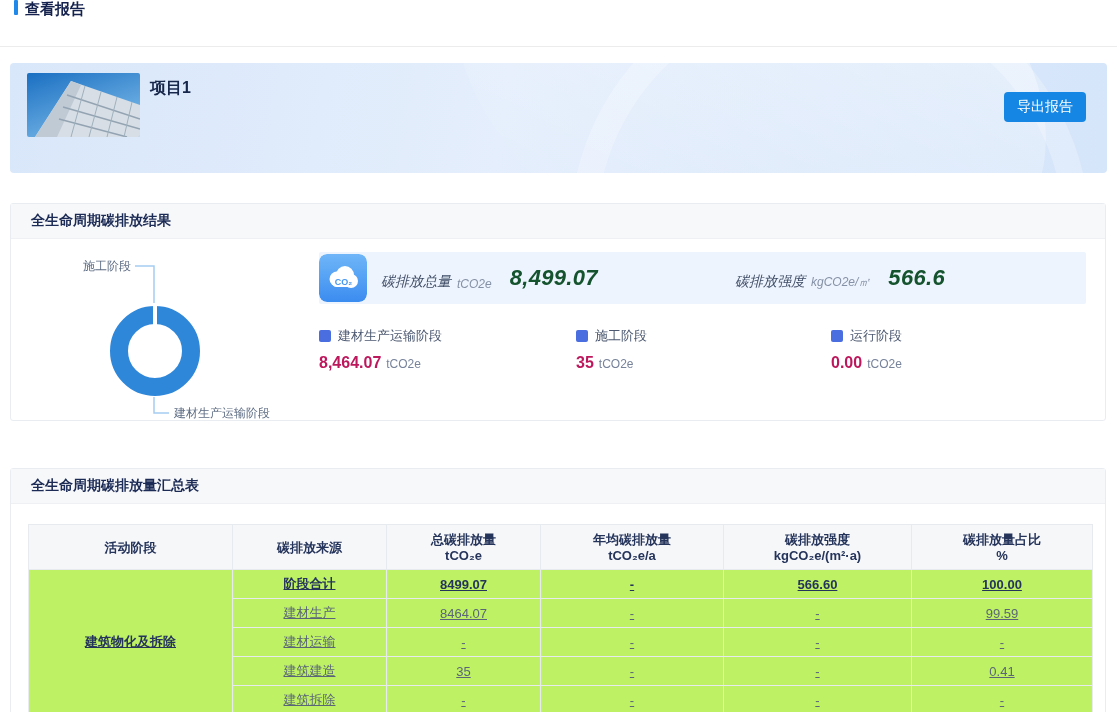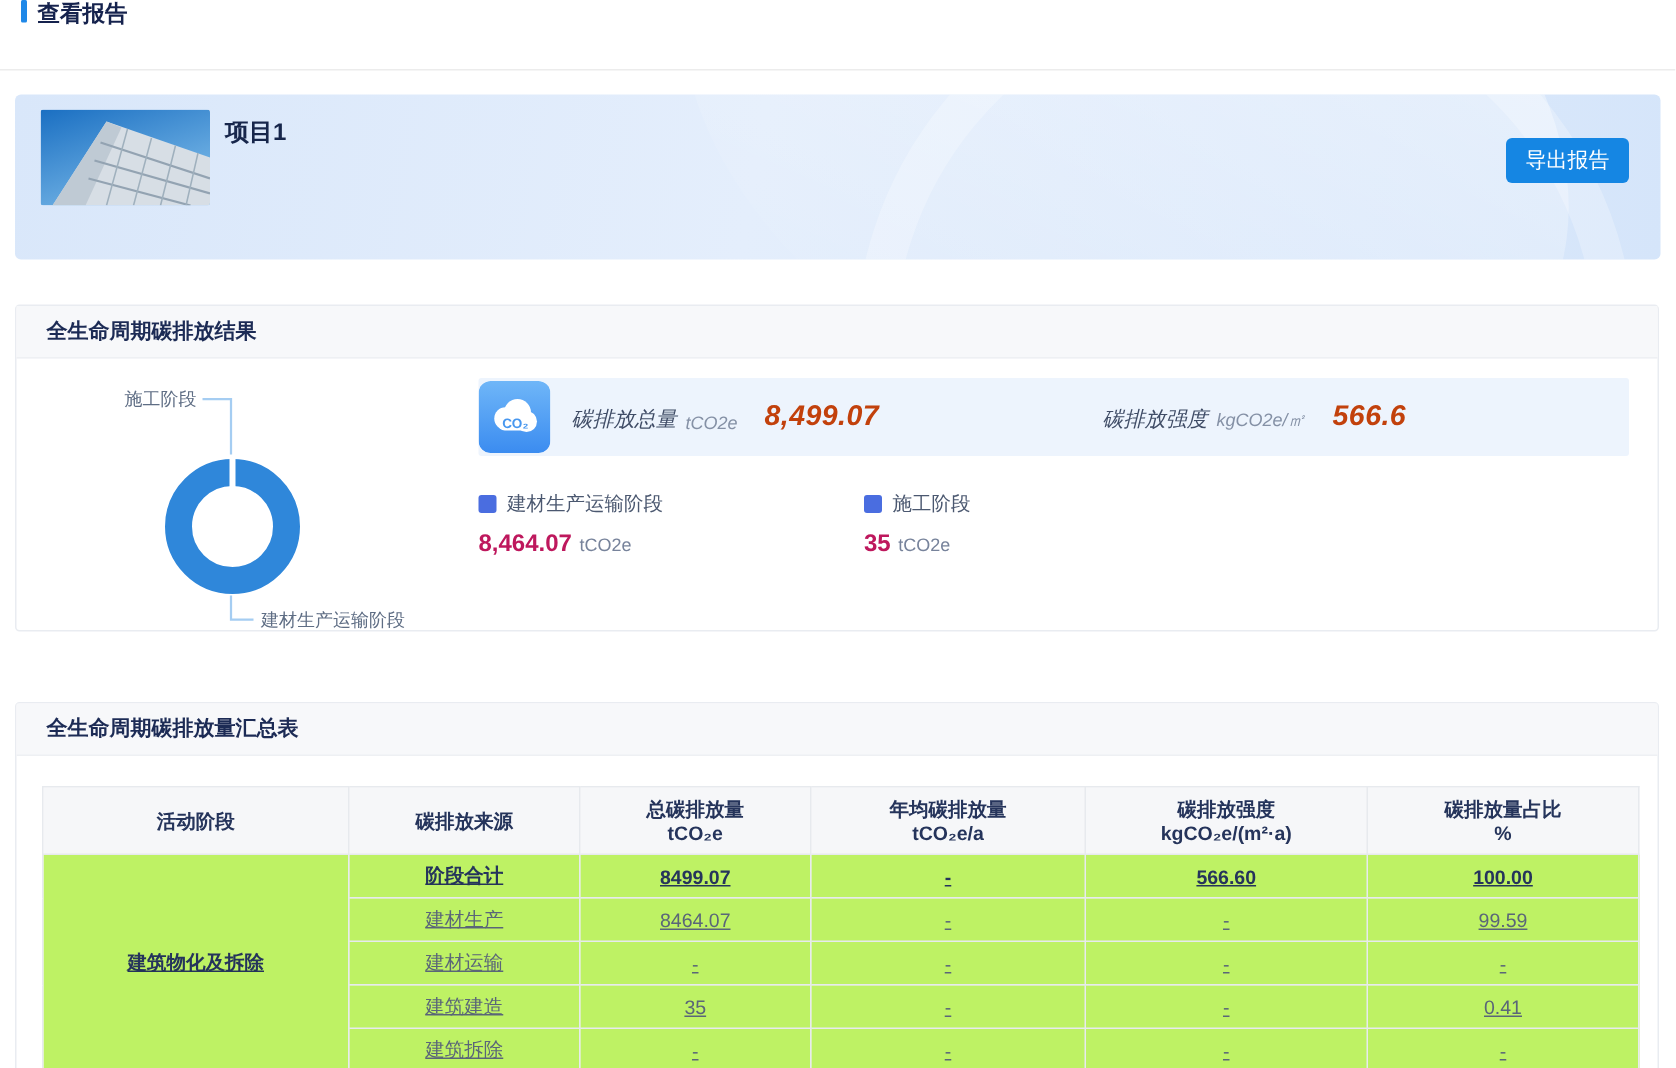--- a/index.html
+++ b/index.html
@@ -37,21 +37,21 @@
   .chart-wrap svg text { font-size:12px; fill:#5e6d84; font-family:inherit; }
 
   
   .totals-strip { position:absolute; left:308px; top:13px; width:767px; height:52px; background:#edf4fd;
     border-radius:2px; display:flex; align-items:center; }
   .co2-icon { width:48px; height:48px; flex:0 0 48px; border-radius:8px; overflow:hidden; }
   .tot-group { display:flex; align-items:flex-end; margin-left:14px;font-style:italic; }
   .tot-group.g2 { position:absolute; left:416px; margin-left:0; }
   .tot-label { font-size:14px; color:#3f4c66; }
   .tot-unit { font-size:12px; color:#8591a6; margin-left:6px; }
-  .tot-value { font-size:19px; font-weight:bold; color:#c2410c; margin-left:18px; letter-spacing:.3px; }
+  .tot-value { font-size:22px; font-weight:bold; color:#14532d; margin-left:18px; letter-spacing:.3px; }
 
   
   .legend-grid { position:absolute; left:308px; top:88px; display:grid; grid-template-columns:257px 255px 260px; row-gap:20px; }
   .legend-item { }
   .lg-top { display:flex; align-items:center; }
   .lg-sq { width:12px; height:12px; background:#4a6de0; border-radius:2px; margin-right:7px; }
   .lg-label { font-size:13px; color:#4b5870; }
   .lg-val { margin-top:9px; padding-left:0; }
   .lg-val b { font-size:16px; color:#be185d; }
   .lg-unit { font-size:12px; color:#77839b; margin-left:5px; }
@@ -157,20 +157,27 @@
           </div>
           <div class="lg-val"><b>8,464.07</b><span class="lg-unit">tCO2e</span></div>
         </div>
         <div class="legend-item">
           <div class="lg-top">
             <span class="lg-sq"></span>
             <span class="lg-label">施工阶段</span>
           </div>
           <div class="lg-val"><b>35</b><span class="lg-unit">tCO2e</span></div>
         </div>
+        <div class="legend-item">
+          <div class="lg-top">
+            <span class="lg-sq"></span>
+            <span class="lg-label">运行阶段</span>
+          </div>
+          <div class="lg-val"><b>0.00</b><span class="lg-unit">tCO2e</span></div>
+        </div>
       </div>
   </div>
 </div>
 
 <div class="card" id="card-summary">
   <div class="card-head">全生命周期碳排放量汇总表</div>
   <div class="card-body">
     <div class="tbl-wrap">
       <table class="summary">
         <colgroup>

